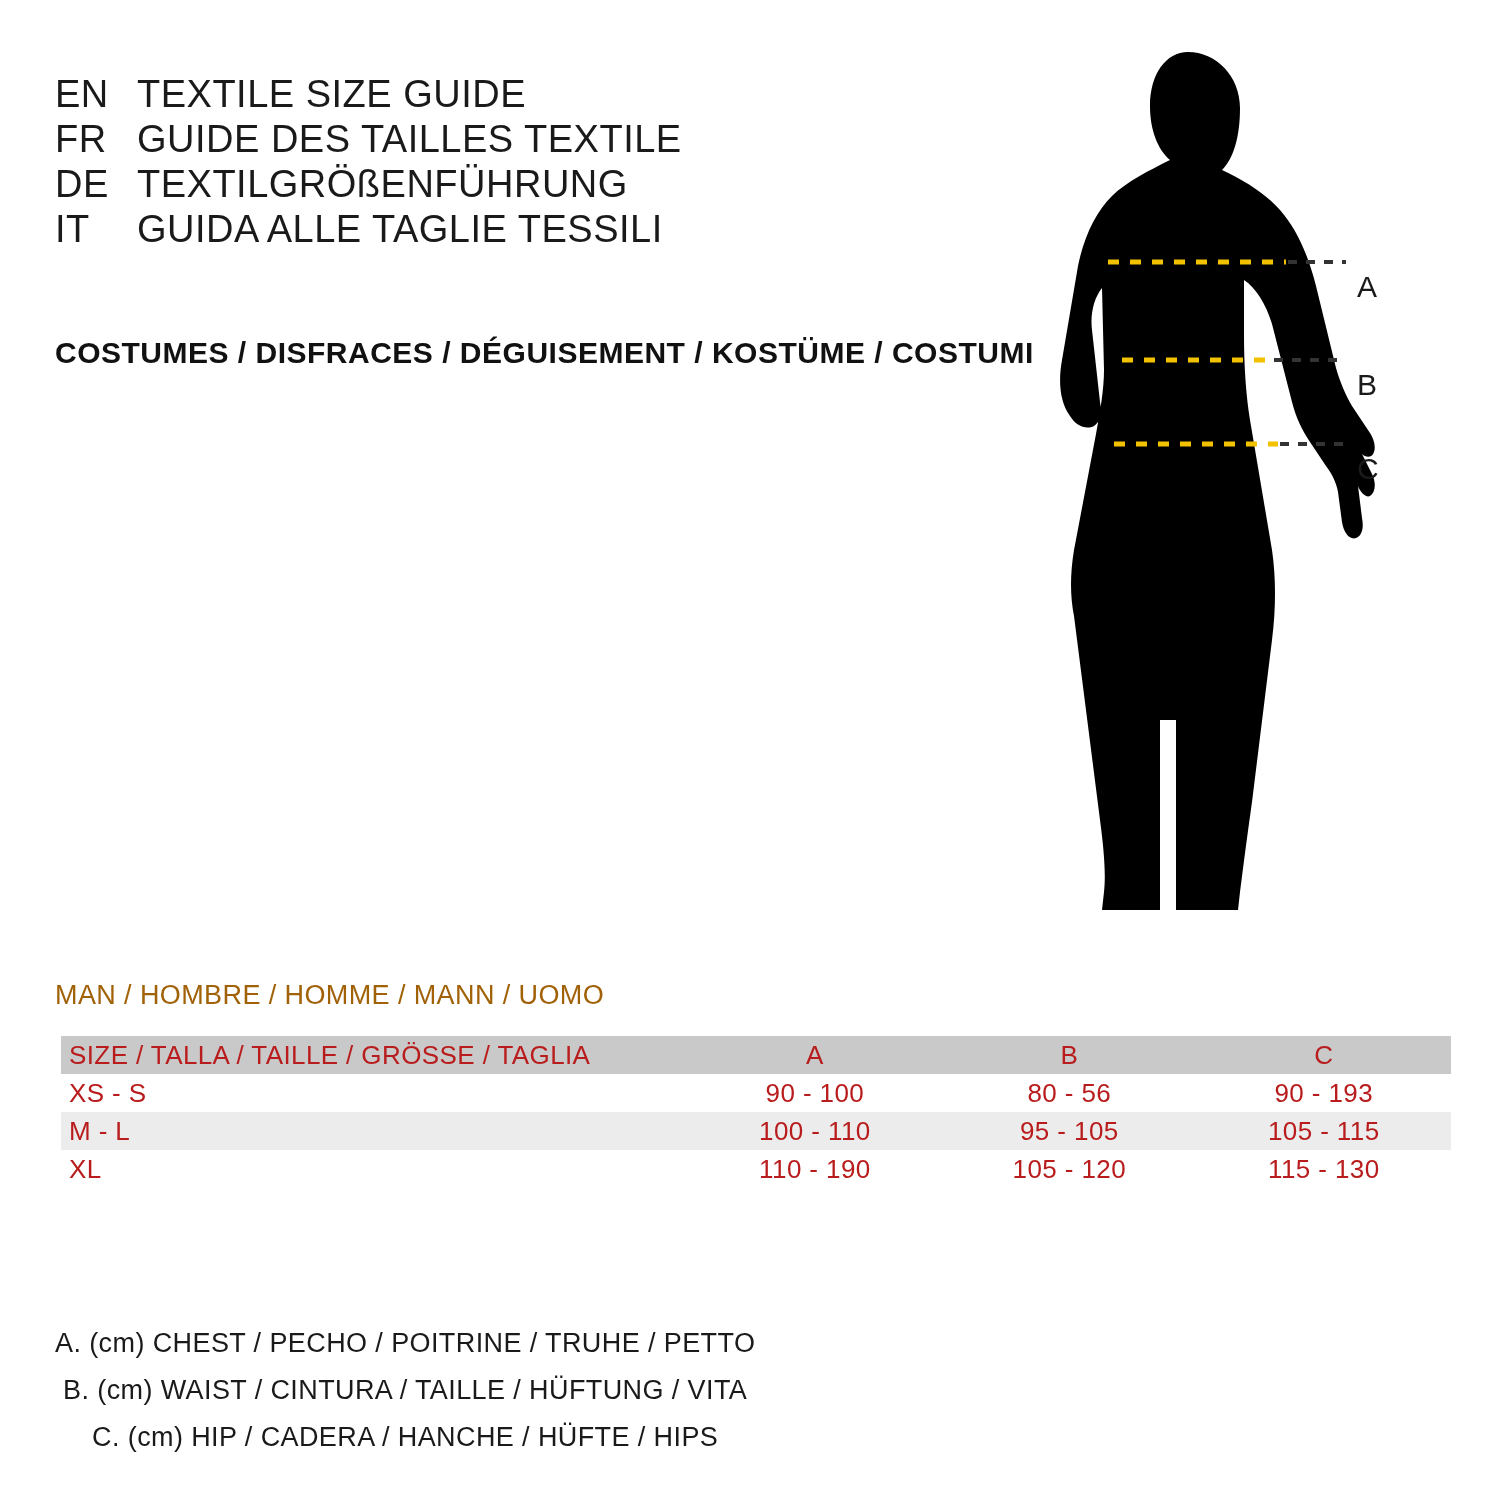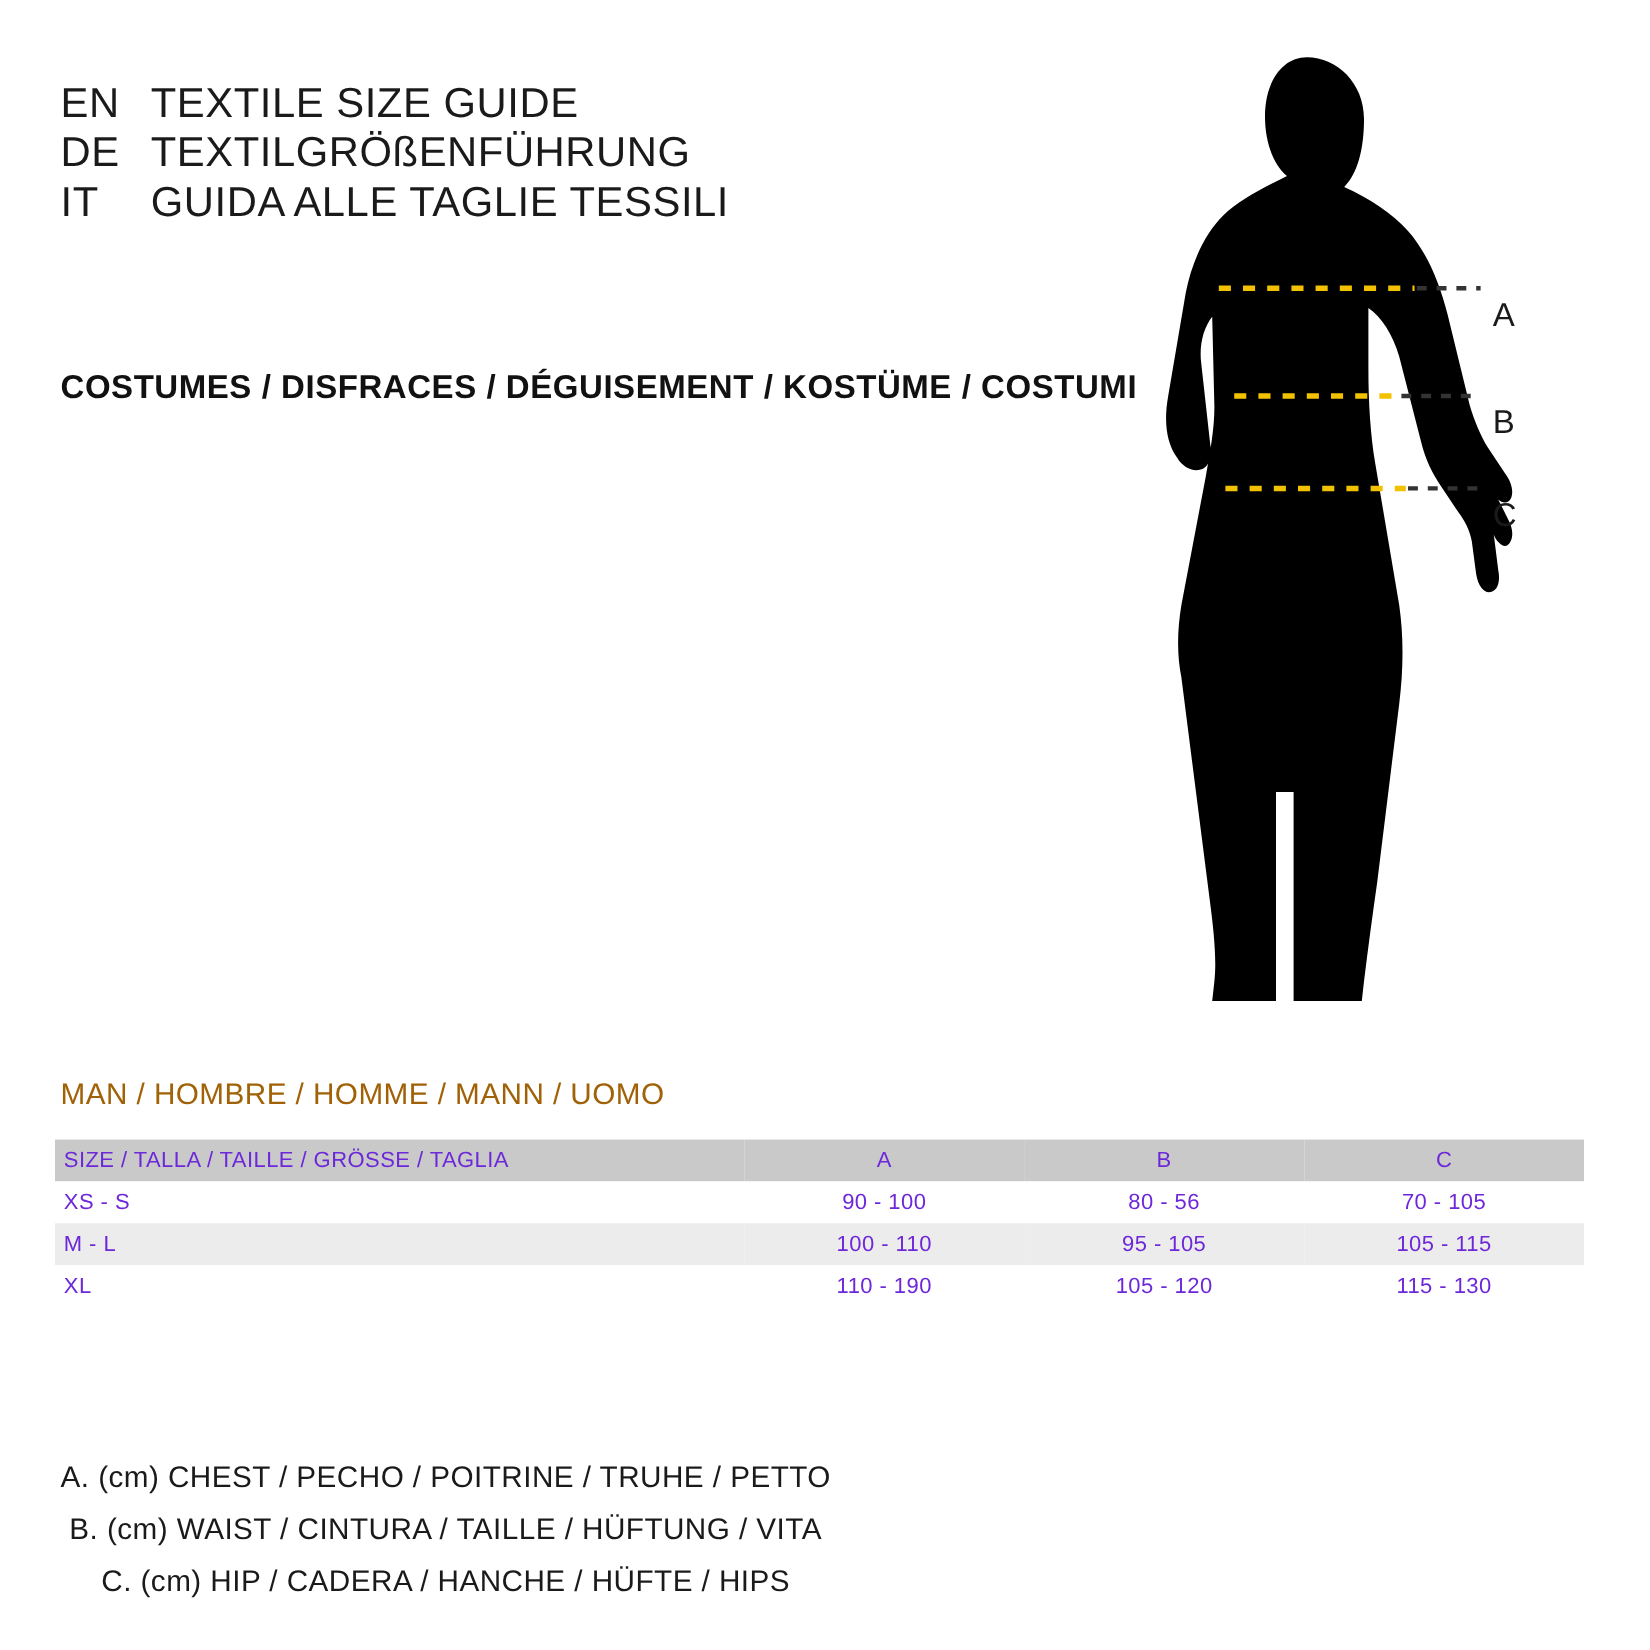--- a/index.html
+++ b/index.html
@@ -76,26 +76,26 @@
   #table-title {
     position: absolute;
     left: 55px;
     top: 980px;
     font-size: 27px;
     letter-spacing: 0.4px;
     color: #a16207;
   }
   #size-table {
     position: absolute;
-    left: 50px;
+    left: 61px;
     top: 1036px;
     width: 1390px;
     border-collapse: collapse;
-    font-size: 20px;
-    color: #6d28d9;
+    font-size: 26px;
+    color: #b91c1c;
   }
   #size-table th, #size-table td {
     padding: 0;
     height: 38px;
     font-weight: normal;
     text-align: center;
     letter-spacing: 0.4px;
   }
   #size-table th.col-size, #size-table td.col-size {
     text-align: left;
@@ -129,20 +129,24 @@
     color: #1a1a1a;
   }
 </style>
 </head>
 <body>
 
 <div id="lang-block">
   <div class="lang-row">
     <span class="lang-code">EN</span>
     <span class="lang-text">TEXTILE SIZE GUIDE</span>
+  </div>
+  <div class="lang-row">
+    <span class="lang-code">FR</span>
+    <span class="lang-text">GUIDE DES TAILLES TEXTILE</span>
   </div>
   <div class="lang-row">
     <span class="lang-code">DE</span>
     <span class="lang-text">TEXTILGRÖßENFÜHRUNG</span>
   </div>
   <div class="lang-row">
     <span class="lang-code">IT</span>
     <span class="lang-text">GUIDA ALLE TAGLIE TESSILI</span>
   </div>
 </div>
@@ -239,21 +243,21 @@
       <th class="col-m">A</th>
       <th class="col-m">B</th>
       <th class="col-m">C</th>
     </tr>
   </thead>
   <tbody>
     <tr>
       <td class="col-size">XS - S</td>
       <td class="col-m">90 - 100</td>
       <td class="col-m">80 - 56</td>
-      <td class="col-m">70 - 105</td>
+      <td class="col-m">90 - 193</td>
     </tr>
     <tr>
       <td class="col-size">M - L</td>
       <td class="col-m">100 - 110</td>
       <td class="col-m">95 - 105</td>
       <td class="col-m">105 - 115</td>
     </tr>
     <tr>
       <td class="col-size">XL</td>
       <td class="col-m">110 - 190</td>

